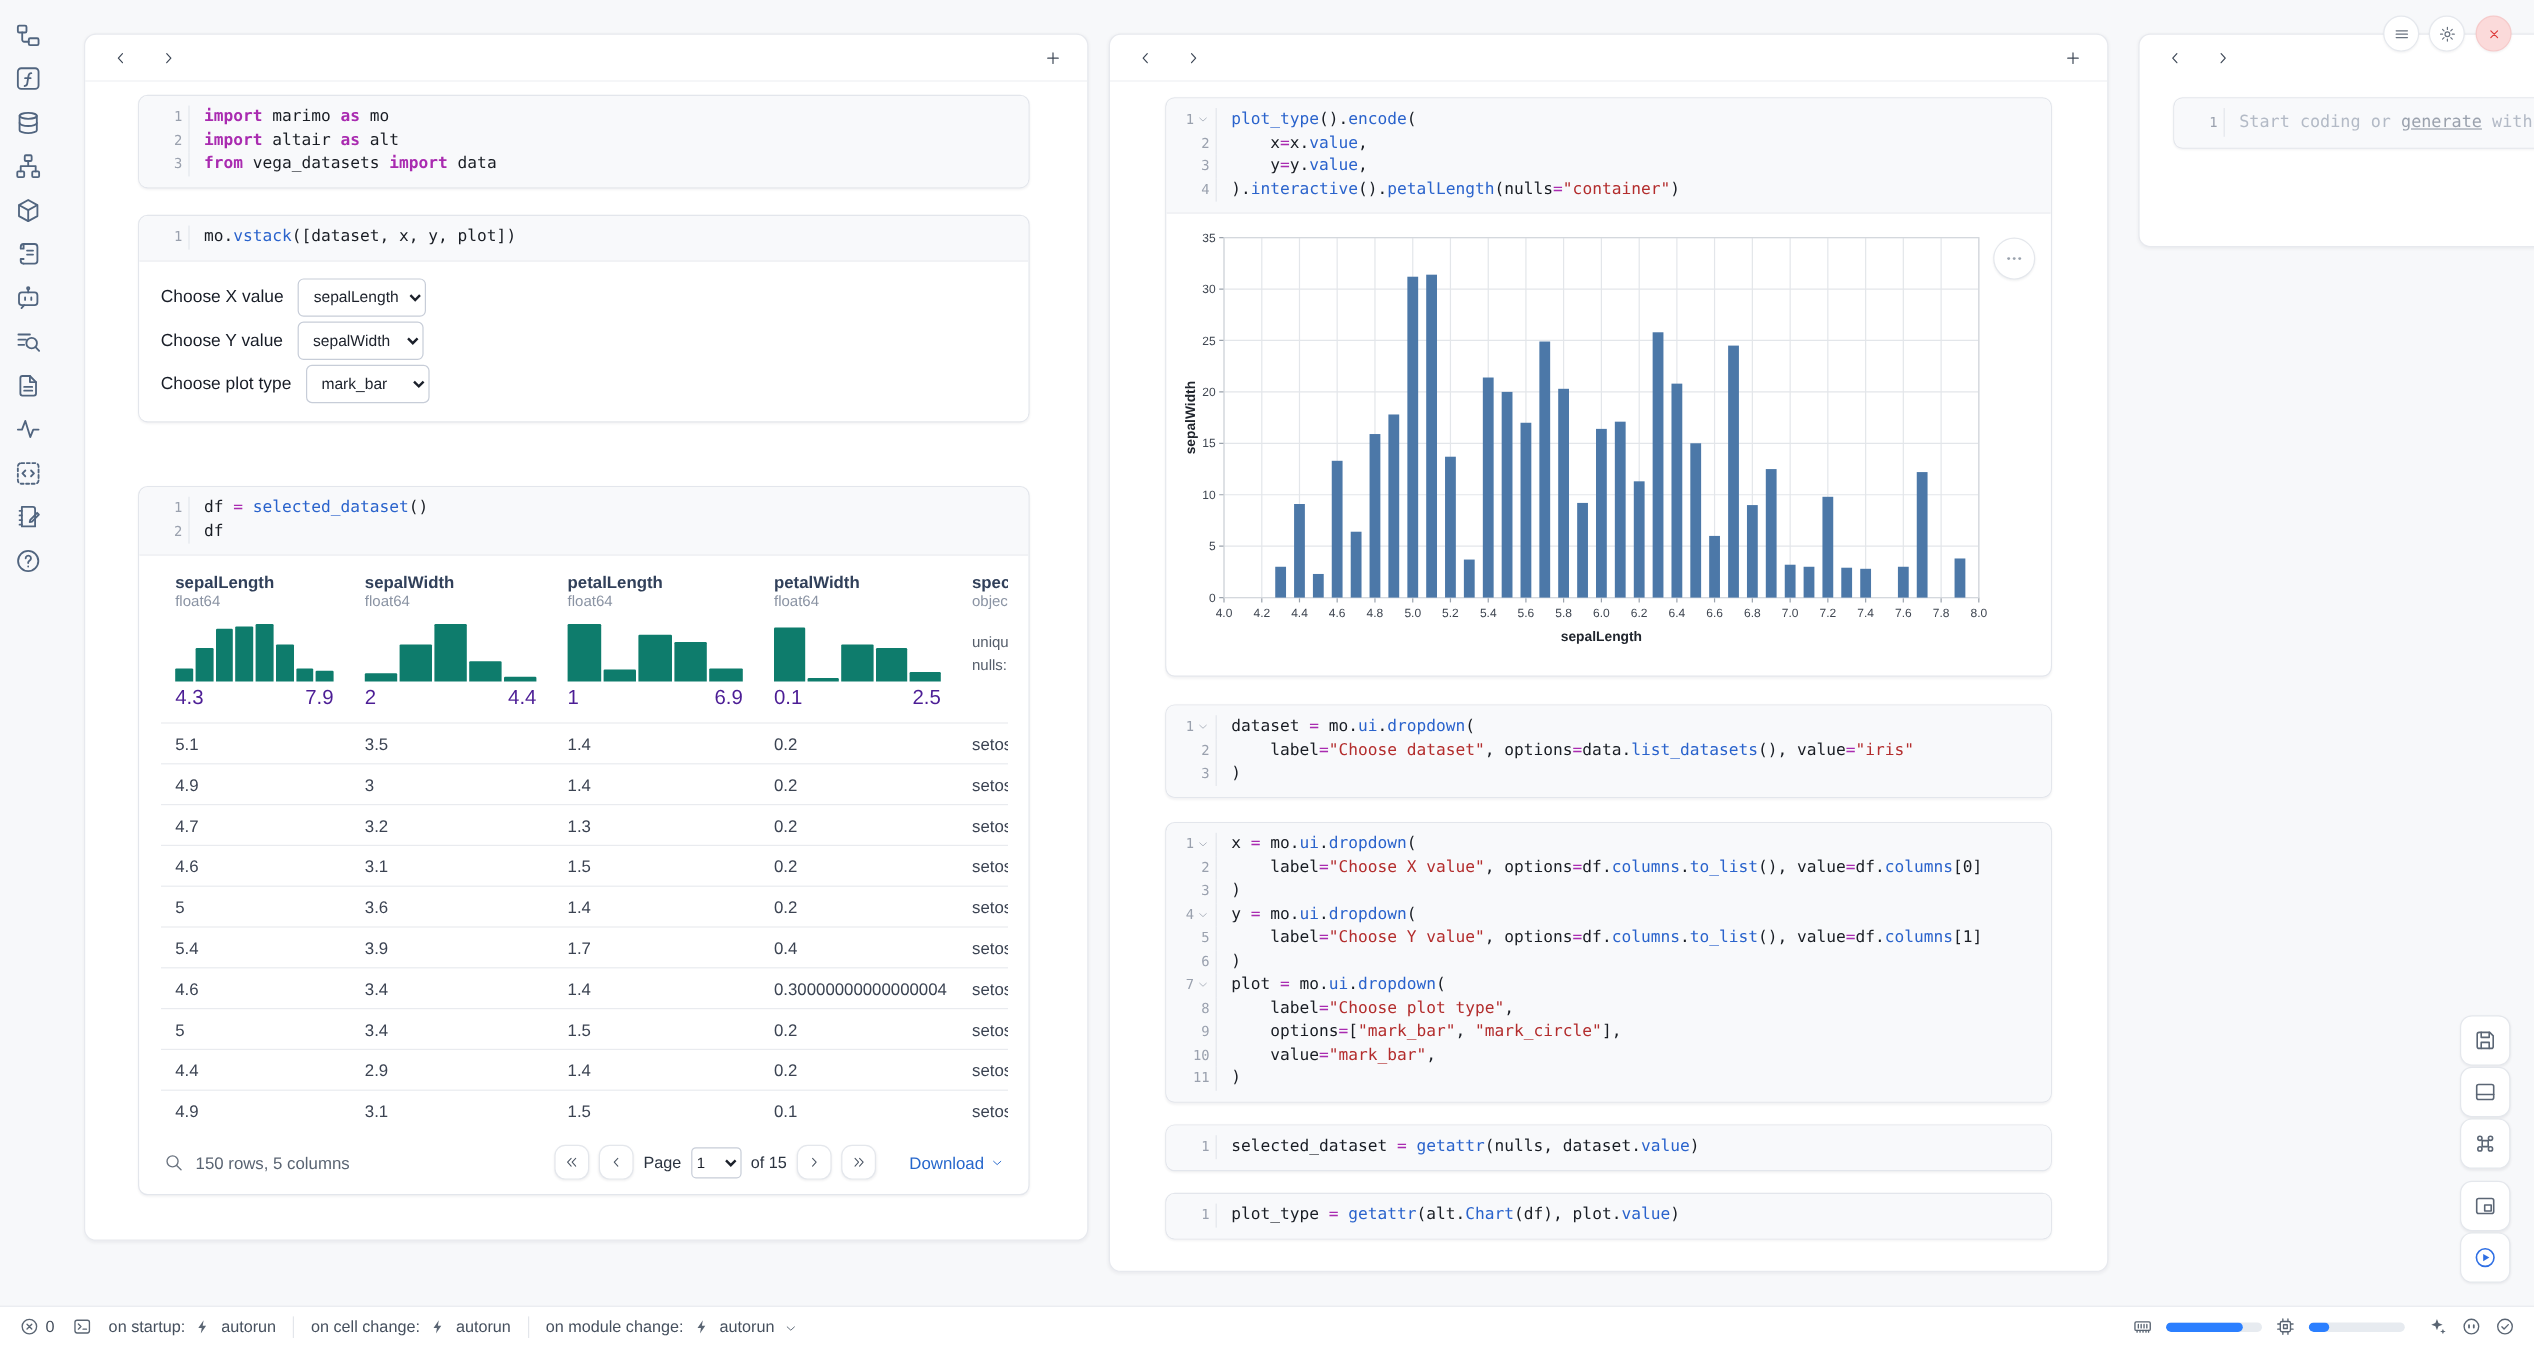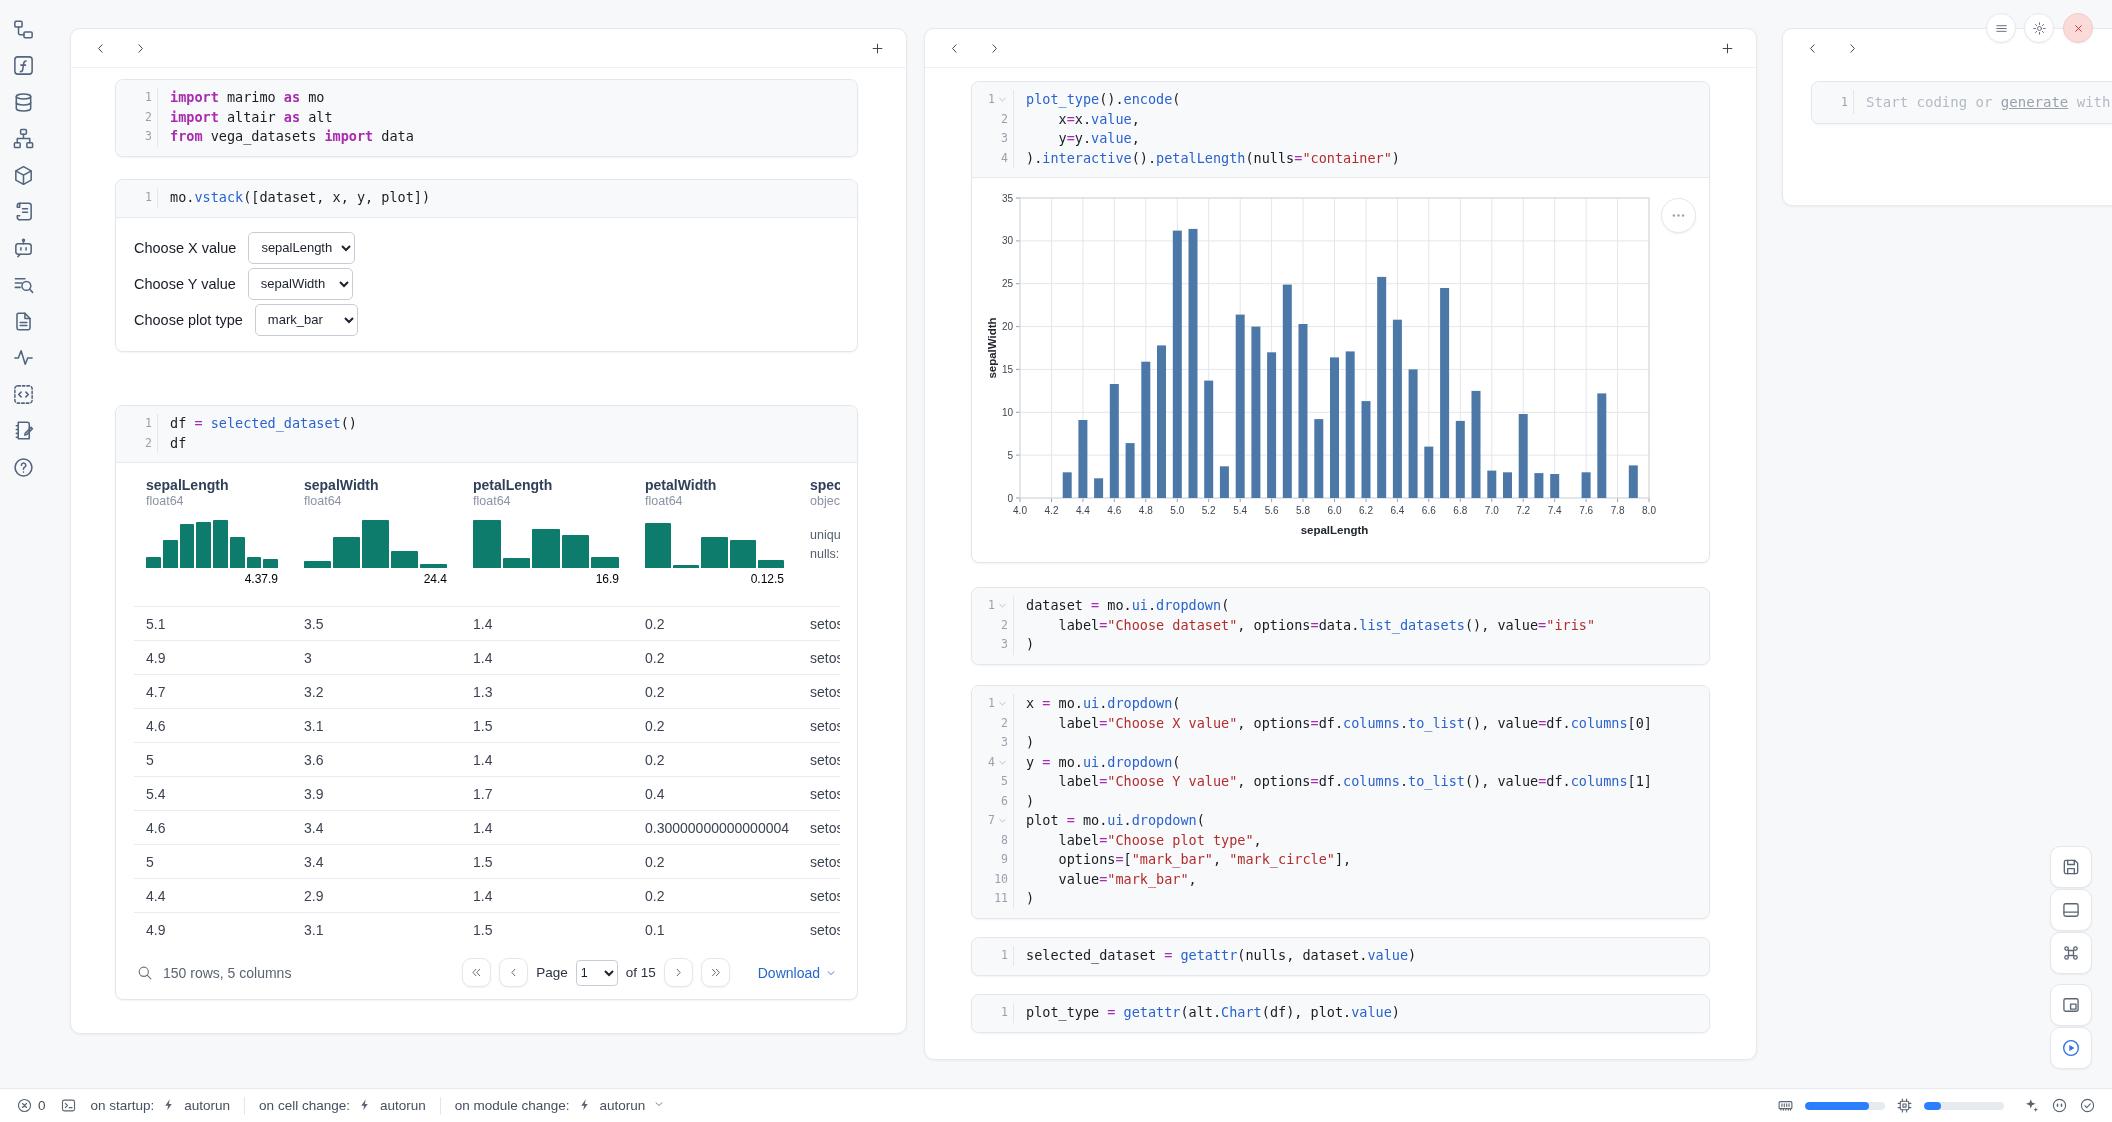--- a/index.html
+++ b/index.html
@@ -42,24 +42,24 @@
   select.mo{height:32px;border:1px solid #c7cdd8;border-radius:5px;background:#fff;font-size:13px;color:#1c212b;padding:0 4px 0 8px;font-family:"Liberation Sans",sans-serif;}
 
   
   .tbl{margin-left:18px;width:706px;overflow:hidden;}
   .thead{display:flex;padding-top:14px;}
   .thcol{flex:none;padding-left:12px;box-sizing:border-box;}
   .thname{font-size:14px;font-weight:bold;color:#31405a;white-space:nowrap;}
   .thdtype{font-size:12.5px;color:#8a93a3;margin-top:1px;white-space:nowrap;}
   .hist{display:flex;align-items:flex-end;gap:2px;height:50px;margin-top:10px;}
   .hbar{flex:1;background:#0e7c6c;border-radius:1px 1px 0 0;}
-  .thrange{display:flex;justify-content:flex-end;font-size:12px;color:#000000;margin-top:4px;}
+  .thrange{display:flex;justify-content:space-between;font-size:17px;color:#4c1d95;margin-top:4px;}
   .thstats{font-size:12.5px;color:#555e6b;margin-top:18px;line-height:19px;white-space:nowrap;}
   .trow{display:flex;align-items:center;height:33px;border-top:1px solid #e9ebef;}
-  .thead + .trow{margin-top:20px;}
+  .thead + .trow{margin-top:10px;}
   .tcell{flex:none;padding-left:12px;box-sizing:border-box;font-size:14px;color:#3b4352;white-space:nowrap;overflow:hidden;}
   .tfoot{display:flex;align-items:center;margin:12px 20px 12px 20px;gap:10px;}
   .tfoot .ic{width:17px;height:17px;color:#6b7480;flex:none;}
   .tfoot .ic svg{width:17px;height:17px;}
   .tsummary{font-size:14px;color:#5a6472;}
   .pgroup{margin-left:auto;display:flex;align-items:center;gap:8px;}
   .pgbtn{width:29px;height:29px;border:1px solid #e4e7ec;border-radius:9px;background:#fff;box-shadow:0 1px 2px rgba(16,24,40,.06);display:flex;align-items:center;justify-content:center;color:#4b5563;cursor:pointer;padding:0;}
   .pgbtn svg{width:13px;height:13px;}
   .pglabel{font-size:13.5px;color:#2b3340;}
   select.pg{height:26px;width:42px;border:1px solid #c7cdd8;border-radius:4px;background:#fff;font-size:12.5px;color:#1c212b;}
@@ -84,21 +84,21 @@
   .fab{position:absolute;left:2050px;width:40px;height:40px;border-radius:10px;background:#fff;border:1px solid #e4e7ec;box-shadow:0 1px 2px rgba(16,24,40,.06);display:flex;align-items:center;justify-content:center;color:#5b6675;cursor:pointer;}
   .fab svg{width:20px;height:20px;}
 
   
   .statusbar{position:absolute;left:0;right:0;bottom:0;height:33px;background:#fff;border-top:1px solid #e7e9ee;display:flex;align-items:center;padding:0 16px;font-size:13.5px;color:#46505e;z-index:20;}
   .sb-ic{display:flex;color:#5a6573;}
   .sb-ic svg{width:17px;height:17px;}
   .sb-ic.sm svg{width:14px;height:14px;}
   .sb-ic.xs svg{width:12px;height:12px;}
   .sb-num{margin:0 14px 0 5px;}
-  .sb-group{display:flex;align-items:flex-start;gap:8px;margin:0 4px;cursor:pointer;}
+  .sb-group{display:flex;align-items:flex-end;gap:8px;margin:0 4px;cursor:pointer;}
   .sb-sep{width:1px;height:18px;background:#e3e6eb;margin:0 10px;}
   .sb-right{margin-left:auto;display:flex;align-items:center;gap:11px;}
   .track{width:80px;height:8px;border-radius:4px;background:#e7ebf0;overflow:hidden;}
   .fill{height:100%;border-radius:4px;background:#2b7fff;}
 </style>
 </head>
 <body>
 
 <div id="app">
 

